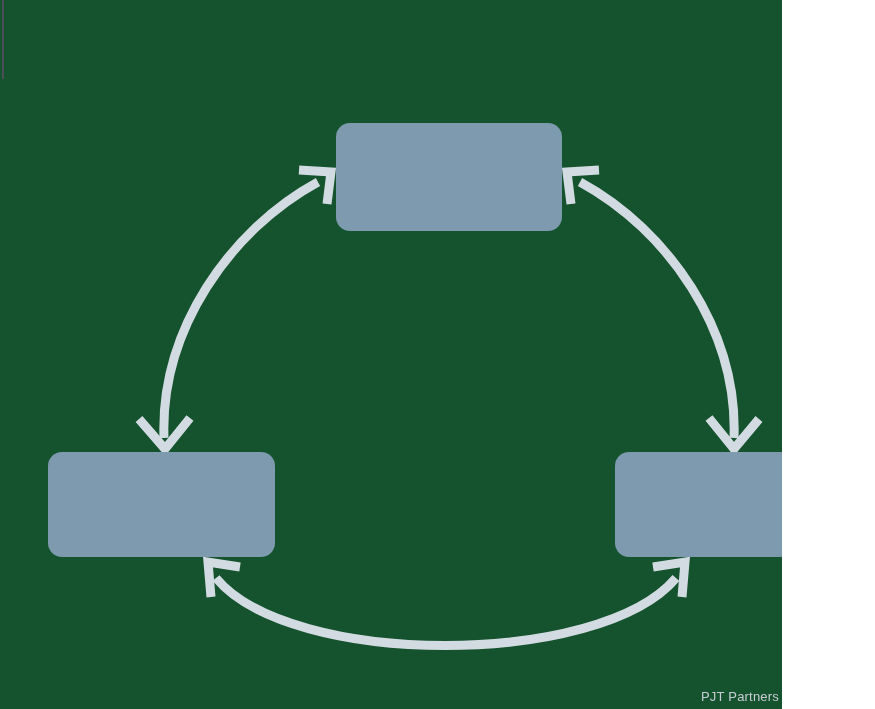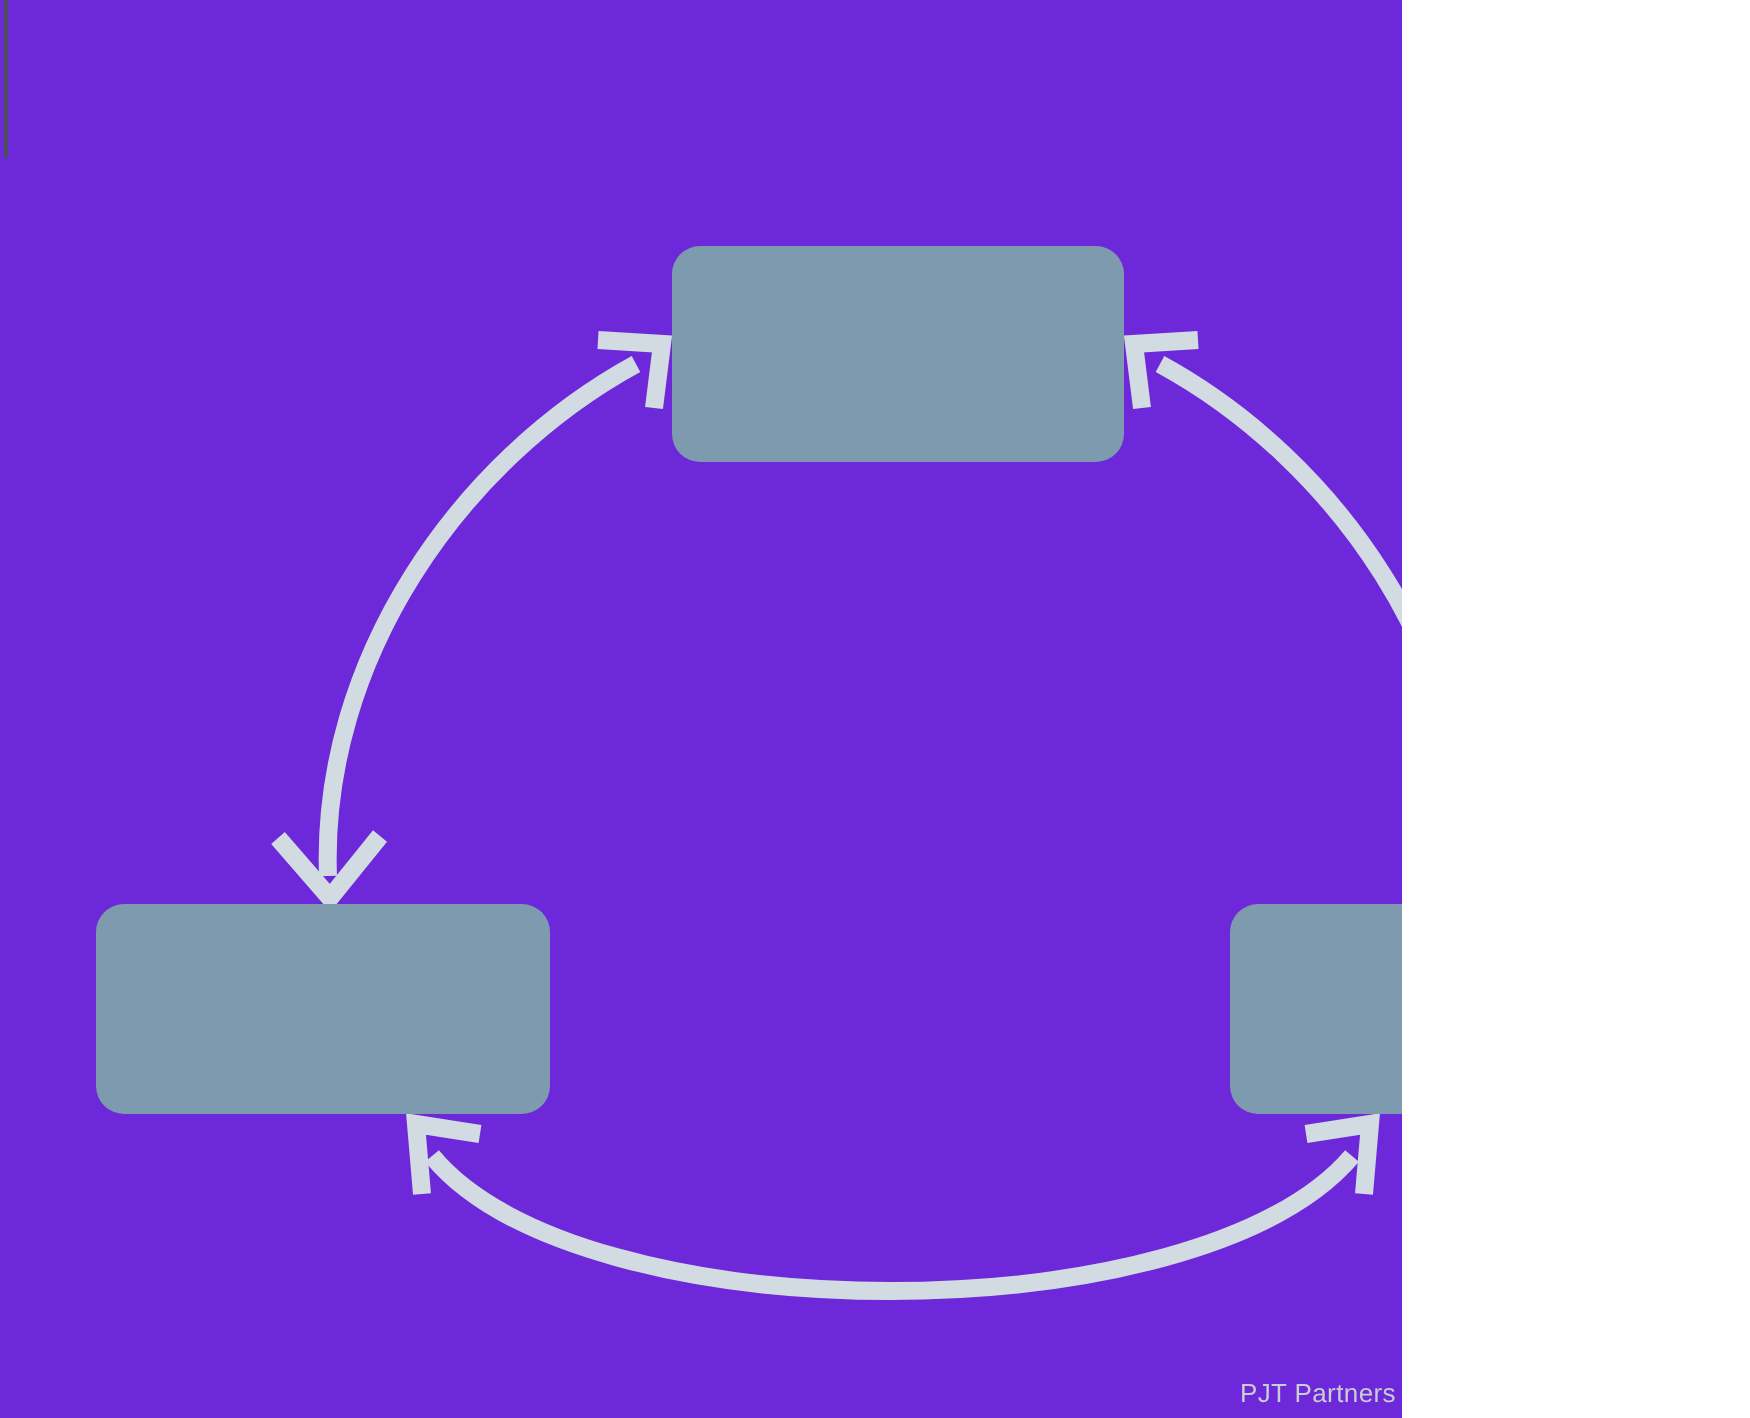--- a/index.html
+++ b/index.html
@@ -5,23 +5,23 @@
   html, body {
     margin: 0;
     padding: 0;
     background: #ffffff;
   }
   body {
     font-family: "Liberation Sans", sans-serif;
   }
   #slide {
     position: relative;
-    width: 701px;
+    width: 782px;
     height: 709px;
-    background: #6d28d9;
+    background: #14532d;
     overflow: hidden;
   }
   
   #accent-rule {
     position: absolute;
     left: 2px;
     top: 0px;
     width: 2px;
     height: 79px;
     background: #4A4E58;

